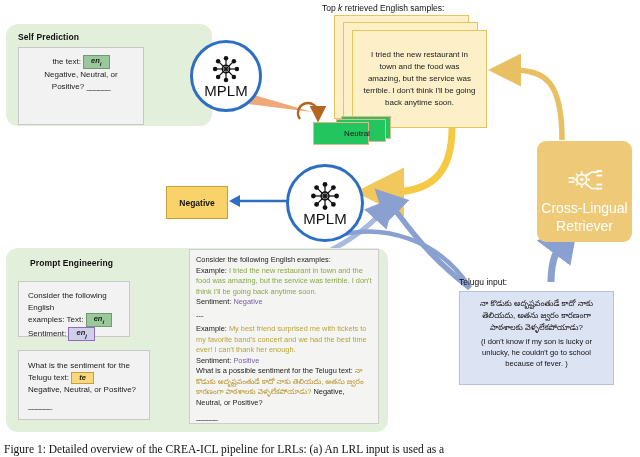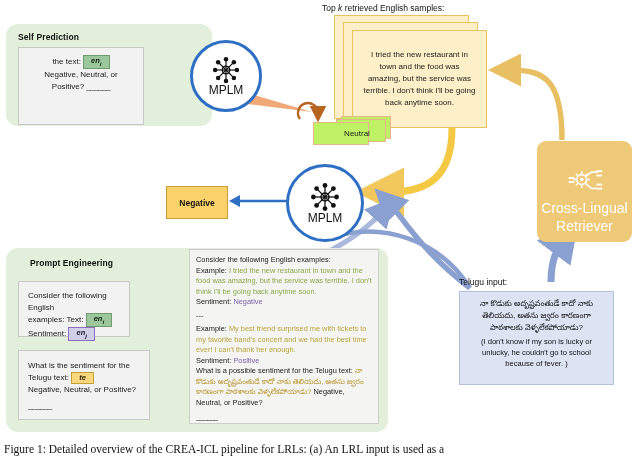--- a/index.html
+++ b/index.html
@@ -62,21 +62,21 @@
   .mplm {
     border: 3.5px solid #2e6fc4;
     border-radius: 50%;
     background: #ffffff;
     display: flex;
     flex-direction: column;
     align-items: center;
     justify-content: center;
   }
   .mplm-label {
-    font-size: 12px;
+    font-size: 15px;
     color: #111;
     margin-top: -2px;
   }
 
   
   .note {
     background: #fdf0c8;
     border: 1px solid #e8c55c;
     box-sizing: border-box;
   }
@@ -86,21 +86,21 @@
     text-align: center;
     color: #1a1a1a;
   }
   .samples-caption {
     font-size: 8.5px;
     color: #111;
   }
 
   
   .neutral-note {
-    background: #bef264;
+    background: #22c55e;
     border: 1px solid #e8b48c;
     box-sizing: border-box;
     padding-left: 32px;
   }
   .neutral-text {
     font-size: 8px;
     color: #1a1a1a;
   }
 
   

